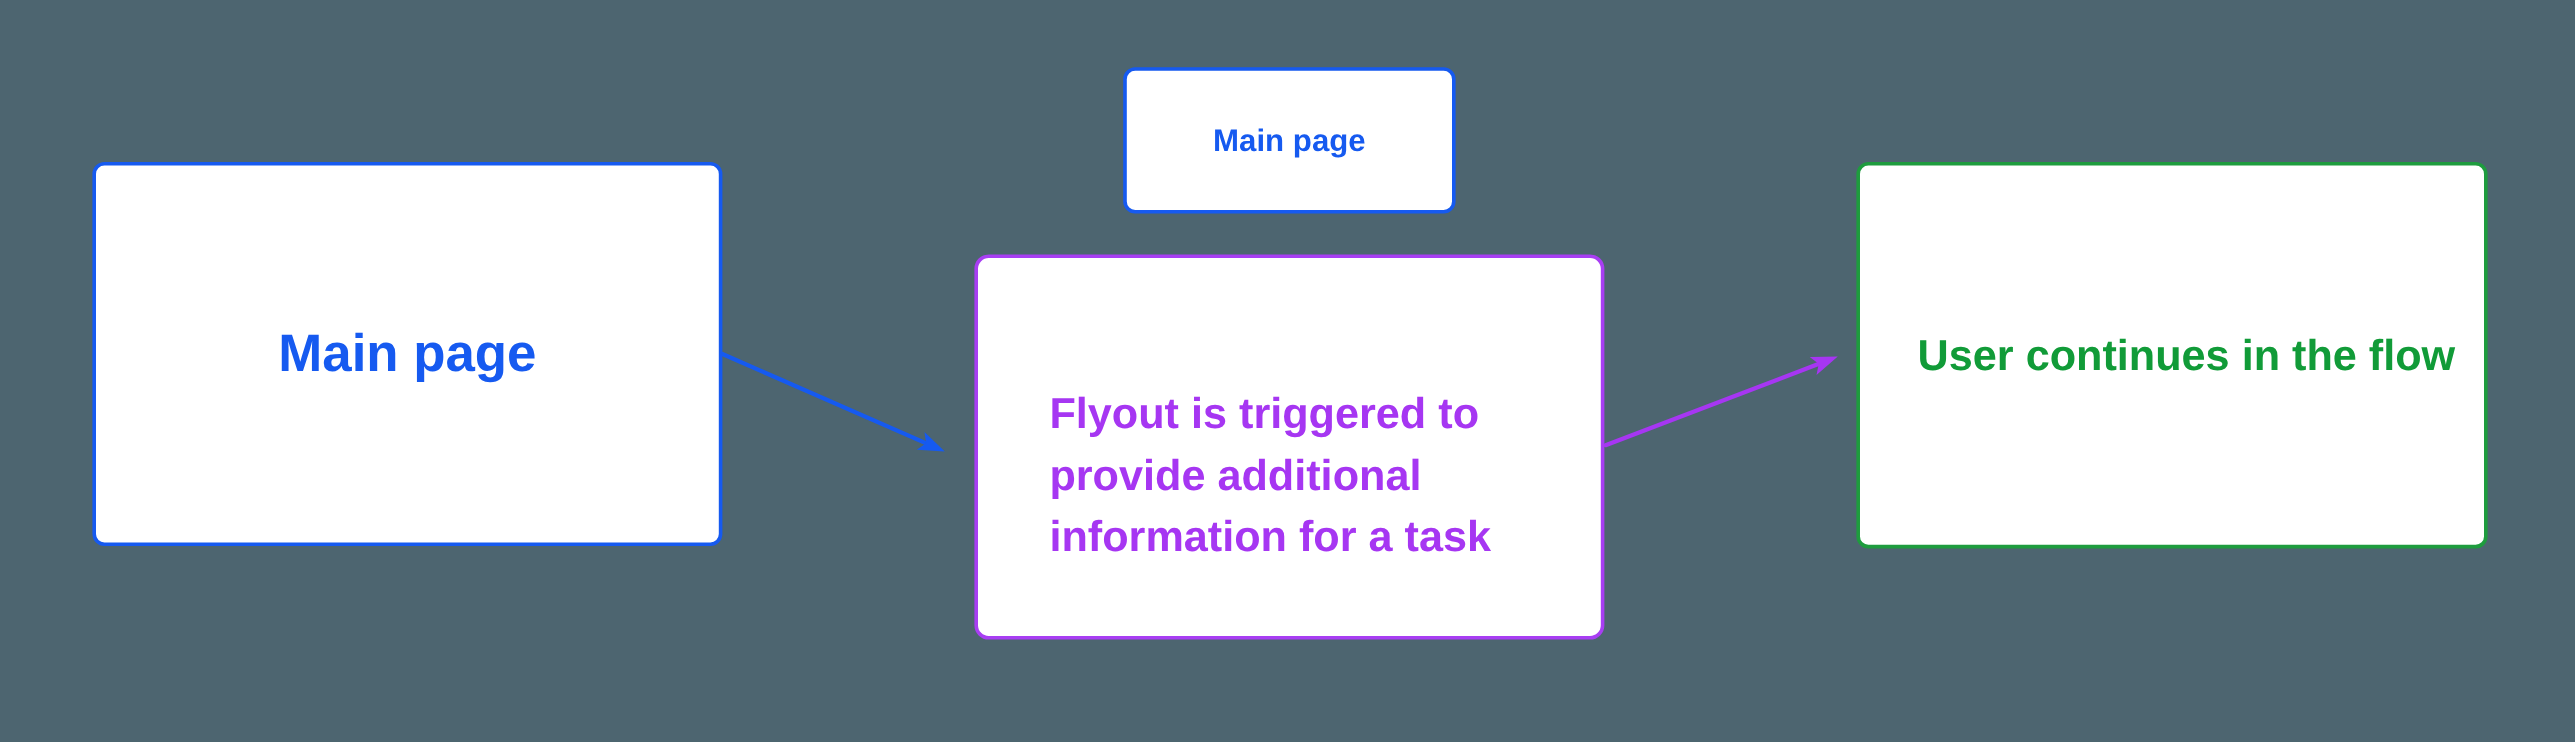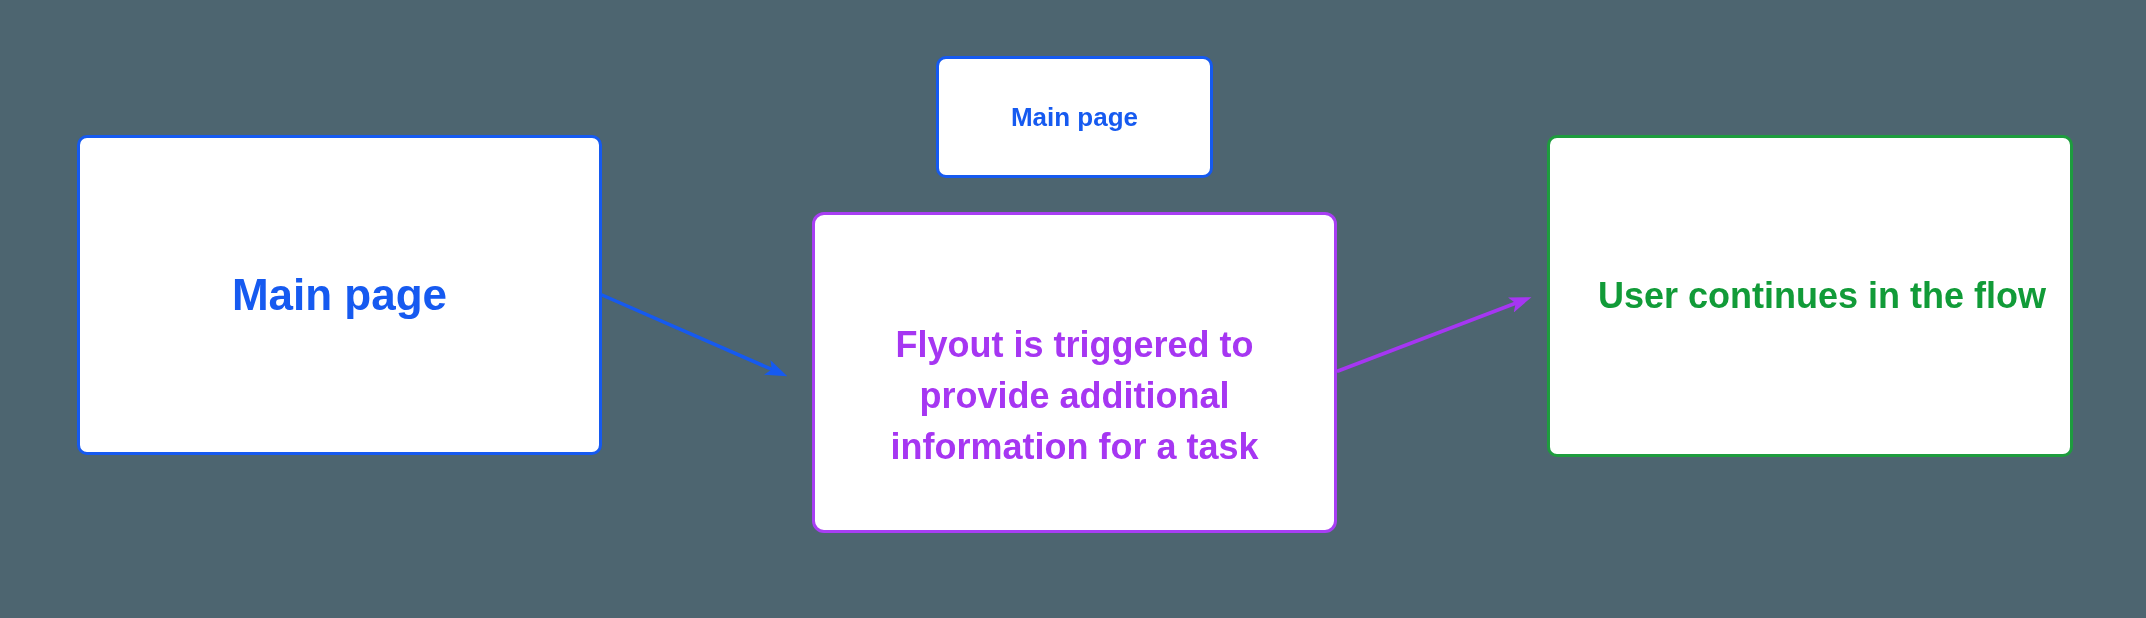--- a/index.html
+++ b/index.html
@@ -34,21 +34,21 @@
   .marker-blue   { fill: var(--blue, #165AF0); }
   .marker-purple { fill: var(--purple, #A636F2); }
 
   .node {
     position: absolute;
     box-sizing: border-box;
     background: var(--node-bg, #FFFFFF);
     display: flex;
     align-items: center;
     justify-content: center;
-    text-align: center;
+    text-align: left;
     font-weight: bold;
   }
   .node-main {
     left: 77px; top: 135px;
     width: 525px; height: 320px;
     border: 3px solid var(--blue, #165AF0);
     border-radius: 10px;
     color: var(--blue, #165AF0);
     font-size: 44px;
   }

